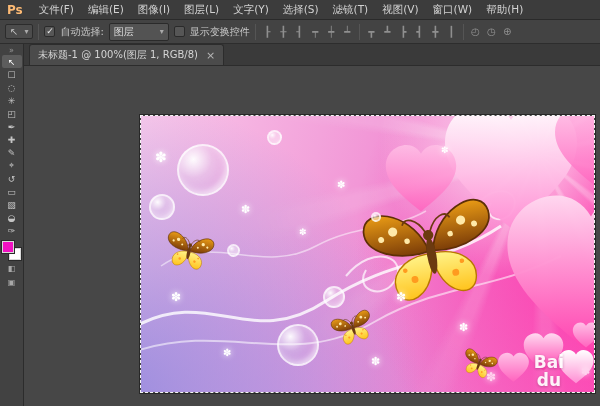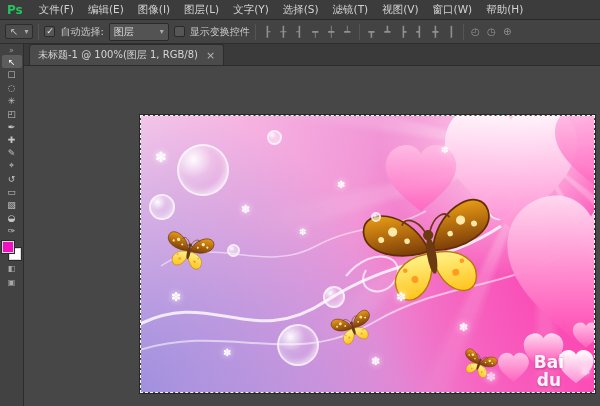--- a/index.html
+++ b/index.html
@@ -15,21 +15,21 @@
   }
   
   .menubar {
     height: 20px;
     background: #3c3c3c;
     border-bottom: 1px solid #2a2a2a;
     display: flex; align-items: center;
     font-size: 10.5px;
   }
   .ps-logo {
-    color:#22c55e; font-weight:bold; font-size:12px;
+    color:#fdba74; font-weight:bold; font-size:12px;
     padding: 0 9px 0 7px;
   }
   .menu-item { padding: 0 7px; color:#d2d2d2; cursor: default; }
   
   .optionsbar {
     height: 24px;
     background: #434343;
     border-bottom: 1px solid #2d2d2d;
     display: flex; align-items: center;
     font-size: 10px; color:#c6c6c6;

